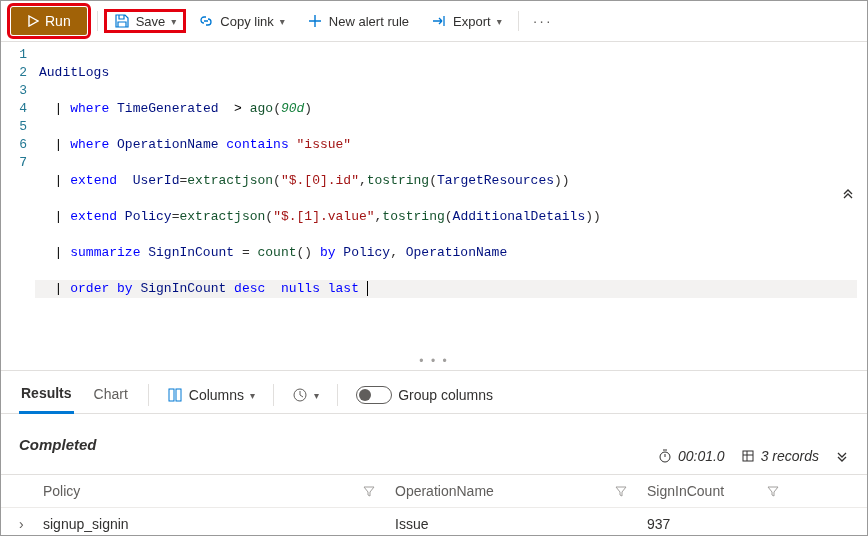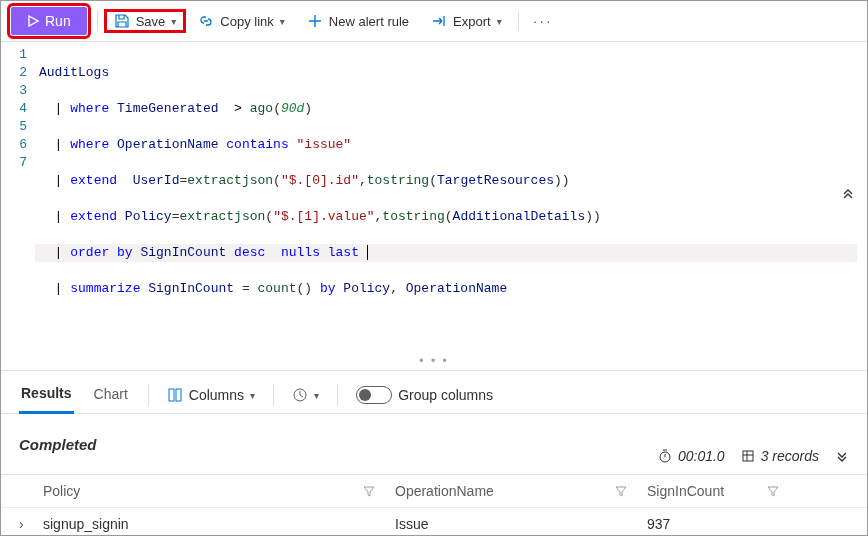--- a/index.html
+++ b/index.html
@@ -23,21 +23,21 @@
     display: flex;
     align-items: center;
     gap: 10px;
     padding: 6px 10px;
     border-bottom: 1px solid #e1dfdd;
   }
   .run-btn {
     display: inline-flex;
     align-items: center;
     gap: 6px;
-    background: #8b5cf6;
+    background: #a16207;
     color: #fff;
     border: none;
     padding: 6px 16px;
     font-size: 14px;
     cursor: pointer;
     border-radius: 2px;
   }
   .redbox { outline: 3px solid #e3000f; outline-offset: 1px; }
   .time-range {
     border: 1px solid #605e5c;
@@ -217,22 +217,22 @@
         <div>5</div>
         <div>6</div>
         <div>7</div>
     </div>
     <div class="code">
 <span class="ln"><span class="tok-id">AuditLogs</span></span>
 <span class="ln">  <span class="tok-plain">|</span> <span class="tok-kw">where</span> <span class="tok-id">TimeGenerated</span>  <span class="tok-plain">&gt;</span> <span class="tok-fn">ago</span>(<span class="tok-num">90d</span>)</span>
 <span class="ln">  <span class="tok-plain">|</span> <span class="tok-kw">where</span> <span class="tok-id">OperationName</span> <span class="tok-kw">contains</span> <span class="tok-str">"issue"</span></span>
 <span class="ln">  <span class="tok-plain">|</span> <span class="tok-kw">extend</span>  <span class="tok-id">UserId</span>=<span class="tok-fn">extractjson</span>(<span class="tok-str">"$.[0].id"</span>,<span class="tok-fn">tostring</span>(<span class="tok-id">TargetResources</span>))</span>
 <span class="ln">  <span class="tok-plain">|</span> <span class="tok-kw">extend</span> <span class="tok-id">Policy</span>=<span class="tok-fn">extractjson</span>(<span class="tok-str">"$.[1].value"</span>,<span class="tok-fn">tostring</span>(<span class="tok-id">AdditionalDetails</span>))</span>
+<span class="ln">  <span class="tok-plain">|</span> <span class="tok-kw">summarize</span> <span class="tok-id">SignInCount</span> = <span class="tok-fn">count</span>() <span class="tok-kw">by</span> <span class="tok-id">Policy</span>, <span class="tok-id">OperationName</span></span>
 <span class="ln hl">  <span class="tok-plain">|</span> <span class="tok-kw">order by</span> <span class="tok-id">SignInCount</span> <span class="tok-kw">desc</span>  <span class="tok-kw">nulls last</span> <span class="cursor"></span></span>
-<span class="ln">  <span class="tok-plain">|</span> <span class="tok-kw">summarize</span> <span class="tok-id">SignInCount</span> = <span class="tok-fn">count</span>() <span class="tok-kw">by</span> <span class="tok-id">Policy</span>, <span class="tok-id">OperationName</span></span>
     </div>
   </div>
 
   <div class="resize-grip">• • •</div>
   <div class="collapse-right">
     <svg width="14" height="14" viewBox="0 0 14 14">
         <path d="M3 9l4-4 4 4M3 5l4-4 4 4" fill="none" stroke="#323130" stroke-width="1.3" transform="translate(0,2)"></path>
       </svg>
   </div>
 

